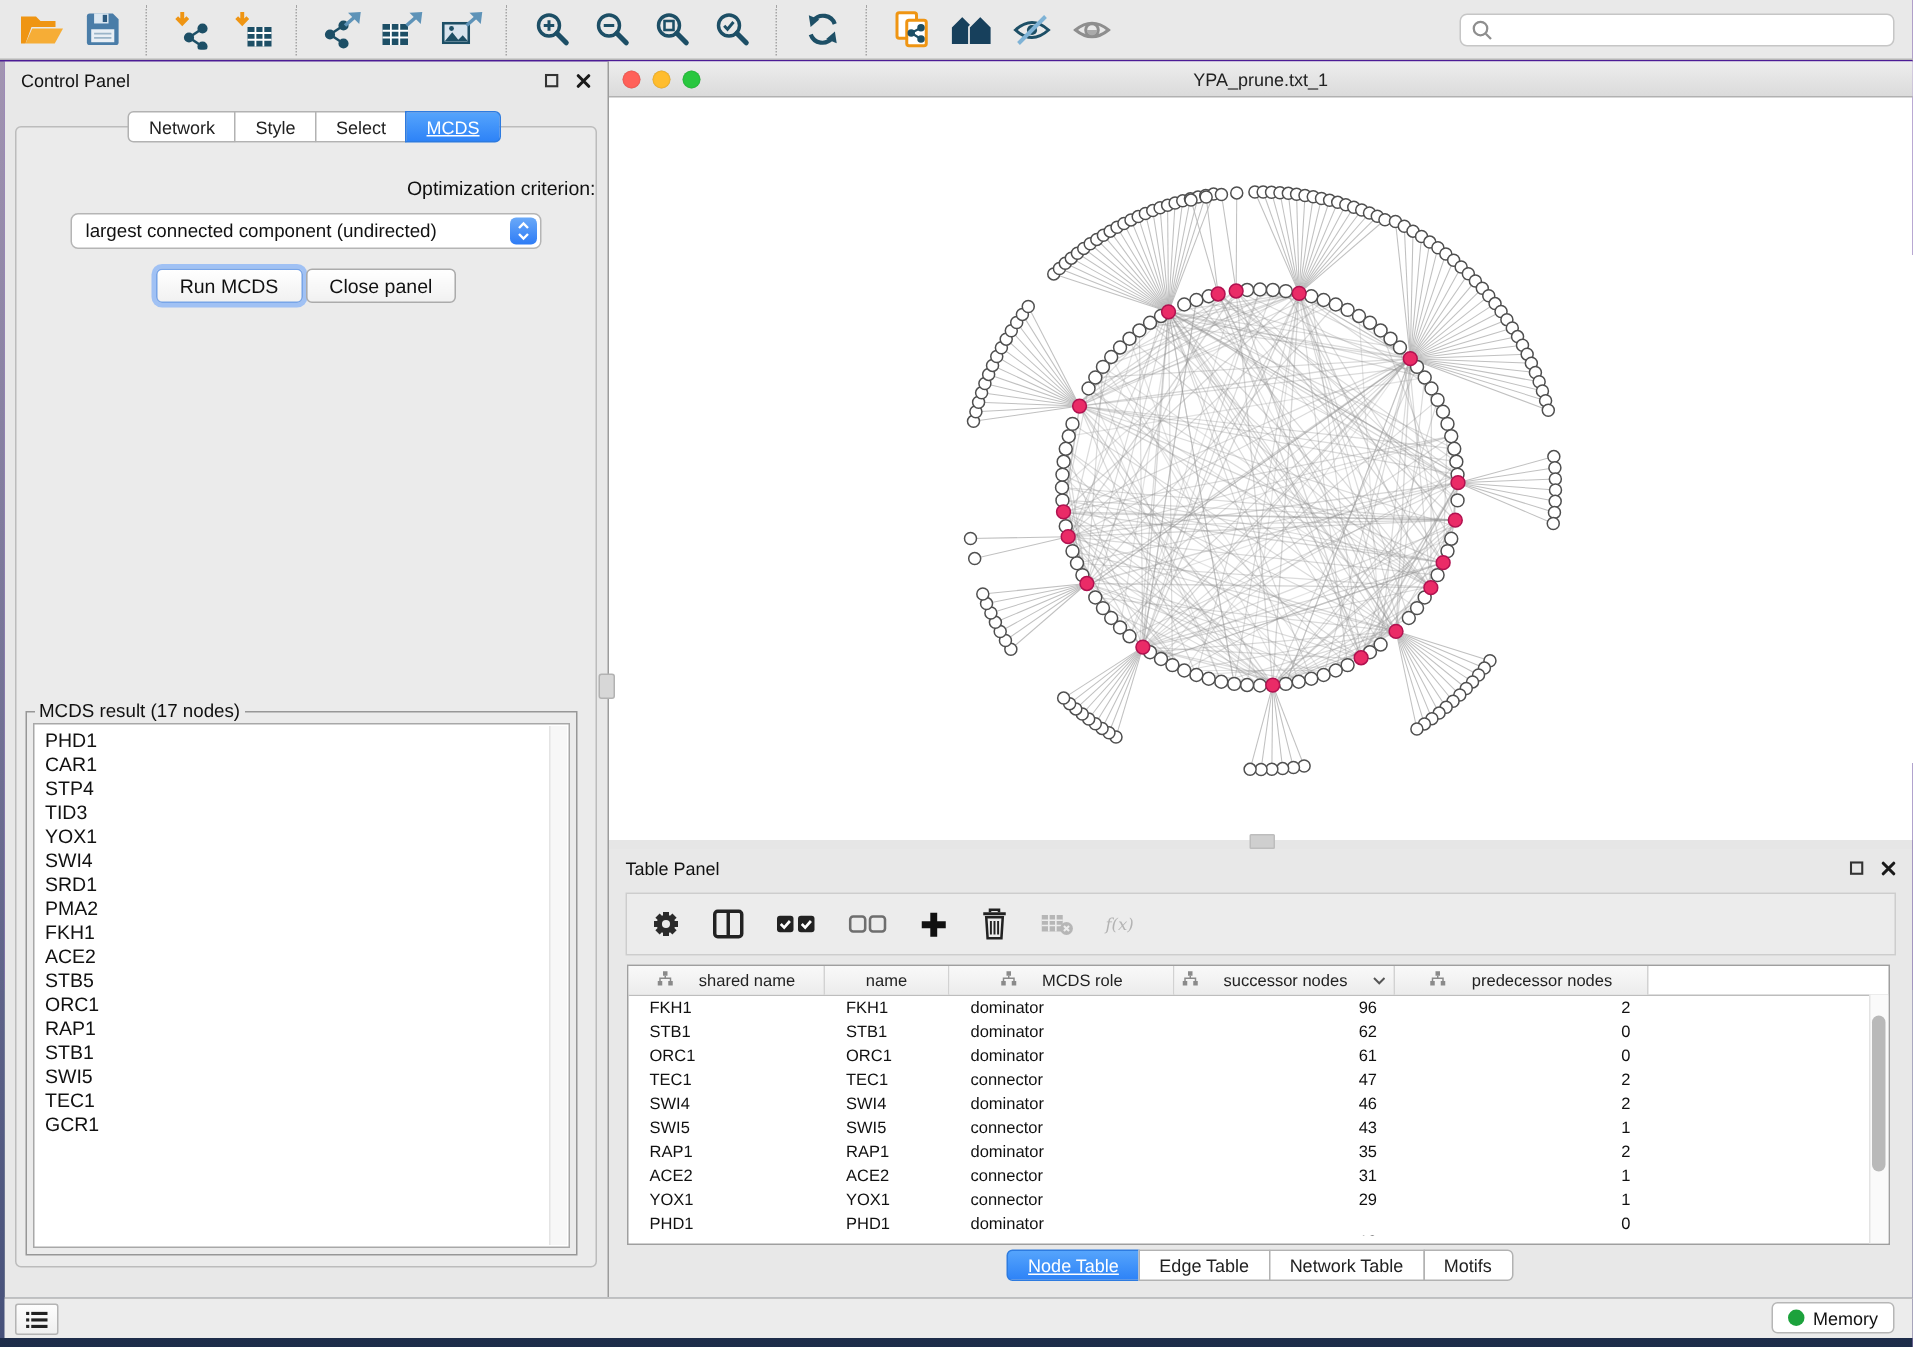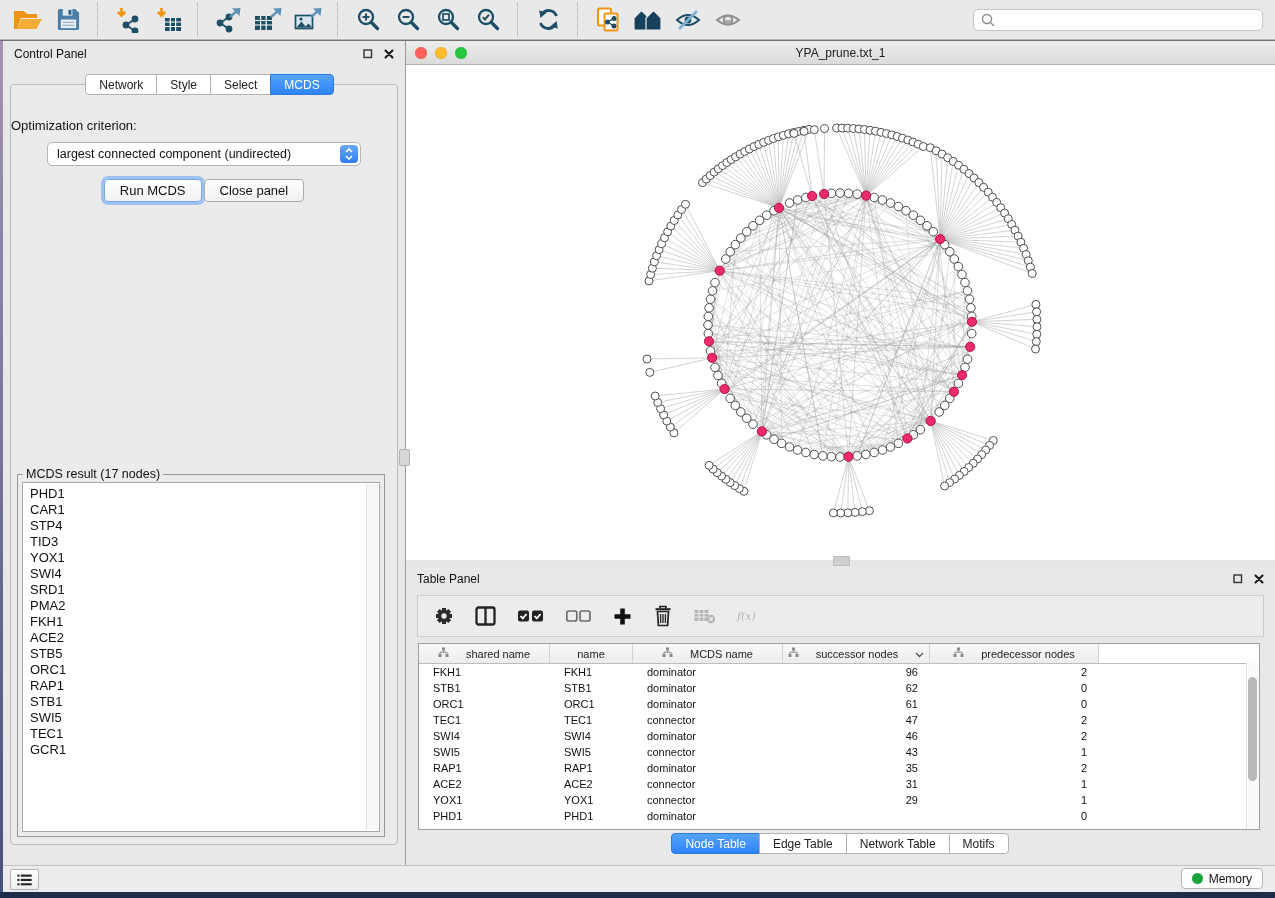--- a/index.html
+++ b/index.html
@@ -1,21 +1,21 @@
 <!DOCTYPE html>
 <html><head>
 <meta charset="utf-8">
 <style>
   html,body{margin:0;padding:0;}
   body{
     width:1275px;height:898px;overflow:hidden;position:relative;
     font-family:"Liberation Sans",sans-serif;
     background:linear-gradient(180deg,#a294b2 0%,#6d6a8d 35%,#35466c 75%,#1d2c49 100%);
   }
-  #window{position:absolute;left:0;top:0;width:1275px;height:660px;background:#737373;}
+  #window{position:absolute;left:0;top:0;width:1275px;height:660px;background:#4c1d95;}
   
   #toolbar{position:absolute;left:0;top:0;width:1275px;height:40px;background:#e9e9e9;
     border-bottom:1px solid #b6b6b6;display:flex;align-items:center;padding:0 0 0 8px;box-sizing:border-box;}
   .tbtn{width:36px;height:34px;display:flex;align-items:center;justify-content:center;
     background:none;border:none;padding:0;margin:0 2px;cursor:pointer;}
   .sep{width:1px;height:34px;border-left:1px dotted #a5a5a5;margin:0 9px;}
   #search-box{position:absolute;right:12px;top:9px;width:290px;height:22px;background:#fff;
     border:1px solid #c6c6c6;border-radius:5px;display:flex;align-items:center;padding:0 7px;box-sizing:border-box;}
   #search-box input{border:none;outline:none;flex:1;font:12px "Liberation Sans",sans-serif;background:transparent;margin-left:6px;}
   
@@ -24,24 +24,24 @@
   .head-icons{position:absolute;right:10px;top:0;height:26px;display:flex;align-items:center;gap:9px;}
   .head-icons .hbtn{background:none;border:none;padding:0;width:12px;height:12px;display:flex;align-items:center;justify-content:center;cursor:pointer;}
   
   #control-panel{position:absolute;left:3px;top:41px;width:403px;height:824px;background:#e8e8e8;
     border-right:1px solid #9c9c9c;box-sizing:border-box;}
   #ctabs{position:absolute;top:33px;left:12px;right:0;display:flex;justify-content:center;z-index:2;}
   .seg{height:21px;padding:0 13px;font:12px "Liberation Sans",sans-serif;background:#fff;
     border:1px solid #b2b2b2;margin-left:-1px;color:#222;display:flex;align-items:center;cursor:pointer;}
   .seg:first-child{border-radius:4px 0 0 4px;}
   .seg:last-child{border-radius:0 4px 4px 0;}
-  .seg.sel{background:linear-gradient(#55a4fc,#2e83f7);border-color:#2d7be0;color:#fff;}
+  .seg.sel{background:linear-gradient(#55a4fc,#2e83f7);border-color:#2d7be0;color:#fff;text-decoration:underline;}
   .ccontent{position:absolute;left:7px;right:7px;top:43px;bottom:20px;background:#ebebeb;
     border:1px solid #bcbcbc;border-radius:4px;}
-  .opt-label{margin-top:33px;text-align:left;font-size:13px;color:#111;}
+  .opt-label{margin-top:33px;text-align:right;font-size:13px;color:#111;}
   .select-row{margin:9px 36px 0 36px;position:relative;}
   .cselect{height:22px;background:#fff;border:1px solid #b5b5b5;border-radius:5px;display:flex;
     align-items:center;padding:0 24px 0 9px;font-size:12.5px;color:#111;cursor:pointer;position:relative;}
   .stepper{position:absolute;right:2px;top:2px;width:18px;height:18px;border-radius:4px;
     background:linear-gradient(#6aa9f8,#2e7cf6);display:flex;align-items:center;justify-content:center;}
   .btn-row{display:flex;justify-content:center;gap:2px;margin-top:13px;}
   .pbtn{height:23px;padding:0 15px;font:13px "Liberation Sans",sans-serif;color:#111;
     background:linear-gradient(#ffffff,#f1f1f1);border:1px solid #ababab;border-radius:4px;cursor:pointer;}
   .pbtn.focus{box-shadow:0 0 0 3px rgba(110,165,250,.6);border-color:#78a5e8;}
   #mcds-box{position:absolute;left:6px;right:12px;top:382px;bottom:7px;margin:0;padding:0;
@@ -1045,21 +1045,21 @@
           </div>
           <div class="th" style="width: 150px;">
             <span><svg width="11" height="11" viewBox="0 0 11 11">
                 <g fill="#8a8a8a">
                   <rect x="4" y="0.5" width="3" height="3"></rect>
                   <rect x="0.5" y="7" width="3" height="3"></rect>
                   <rect x="7.5" y="7" width="3" height="3"></rect>
                 </g>
                 <path d="M5.5 3.5 V5.2 M2 7 V5.2 H9 V7" stroke="#8a8a8a" fill="none"></path>
               </svg></span>
-            <span>MCDS name</span>
+            <span>MCDS role</span>
           </div>
           <div class="th" style="width: 147px;">
             <span><svg width="11" height="11" viewBox="0 0 11 11">
                 <g fill="#8a8a8a">
                   <rect x="4" y="0.5" width="3" height="3"></rect>
                   <rect x="0.5" y="7" width="3" height="3"></rect>
                   <rect x="7.5" y="7" width="3" height="3"></rect>
                 </g>
                 <path d="M5.5 3.5 V5.2 M2 7 V5.2 H9 V7" stroke="#8a8a8a" fill="none"></path>
               </svg></span>

